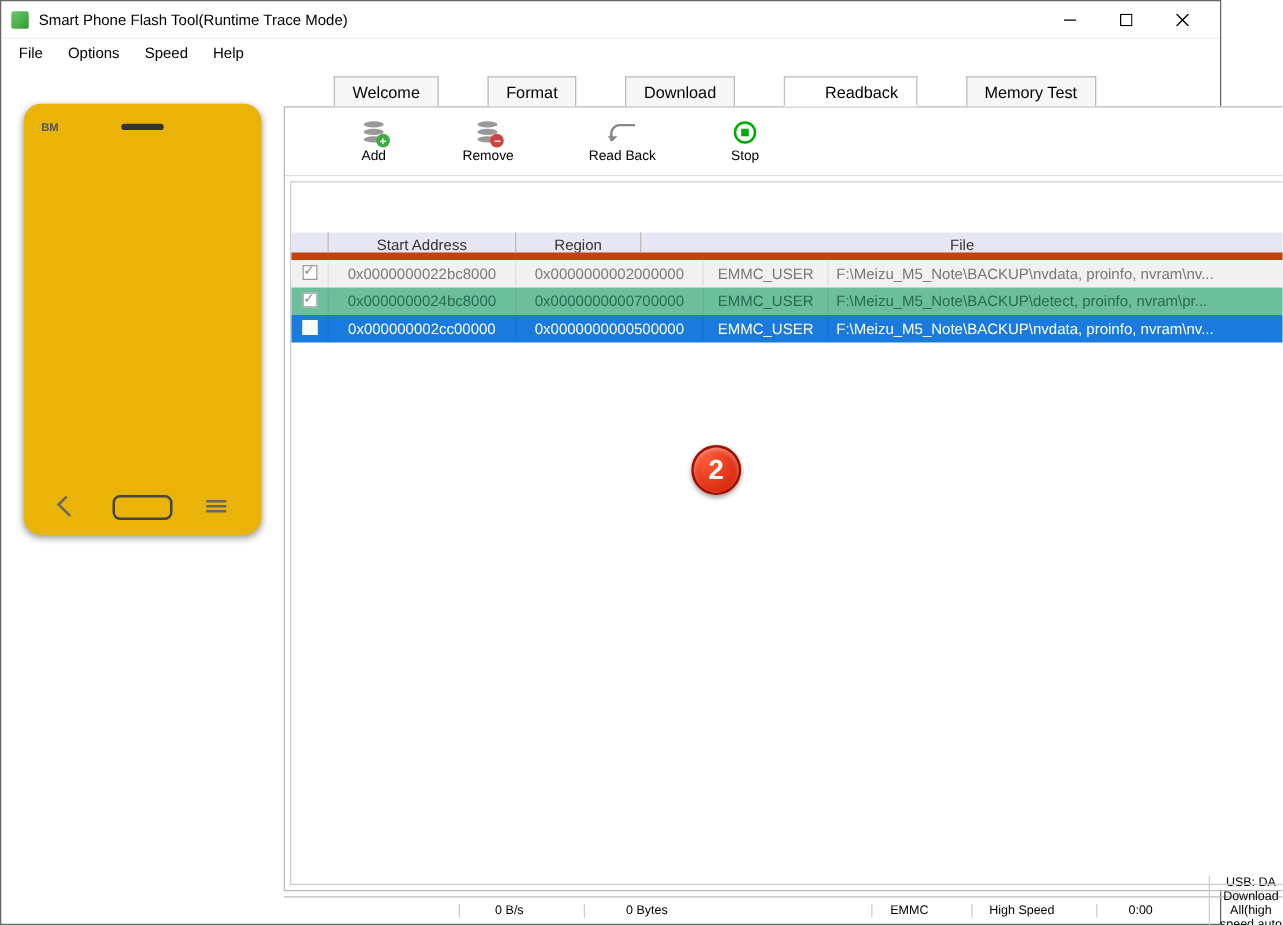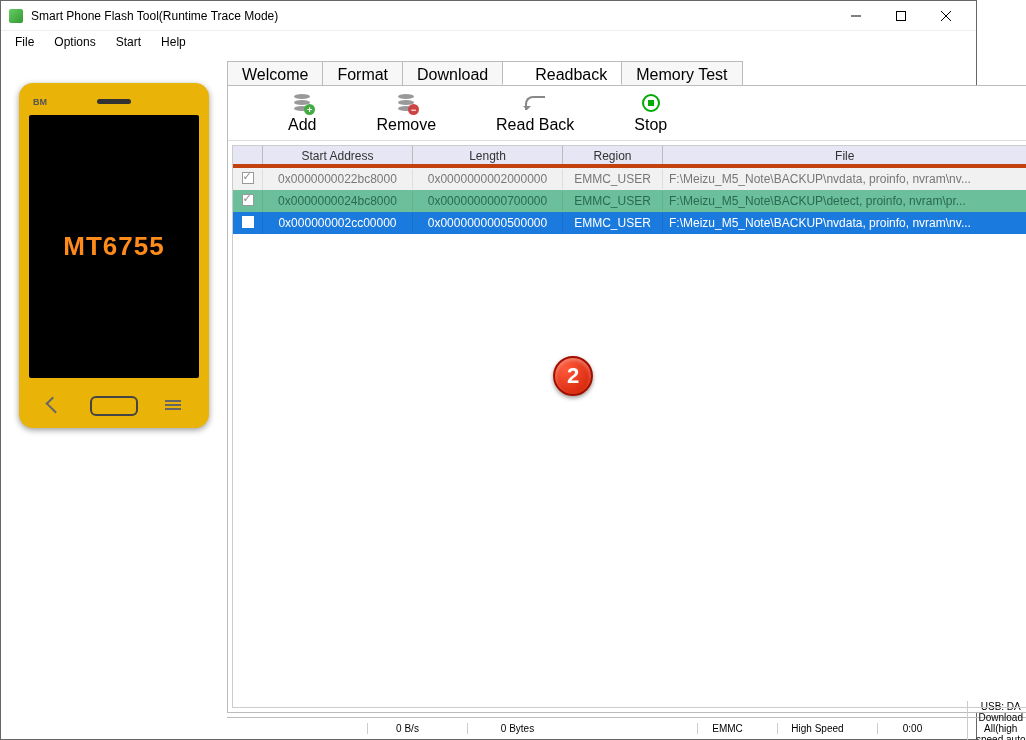--- a/index.html
+++ b/index.html
@@ -18,39 +18,39 @@
 .phone .earpiece { position: absolute; top: 16px; left: 50%; transform: translateX(-50%); width: 34px; height: 5px; background: #333; border-radius: 3px; }
 .phone .brand { position: absolute; top: 14px; left: 14px; color: #555; font-size: 9px; font-weight: bold; }
 .phone .screen { position: absolute; top: 32px; left: 10px; right: 10px; bottom: 50px; background: #000; border-radius: 2px; display: flex; align-items: center; justify-content: center; }
 .phone .chip { color: #ff8c1a; font-size: 26px; font-weight: bold; letter-spacing: 1px; }
 .phone .btn-home { position: absolute; bottom: 12px; left: 50%; transform: translateX(-50%); width: 48px; height: 20px; border: 2px solid #444; border-radius: 6px; }
 .phone .btn-back { position: absolute; bottom: 18px; left: 28px; width: 14px; height: 10px; border-left: 2px solid #666; border-bottom: 2px solid #666; transform: rotate(45deg); }
 .phone .btn-menu { position: absolute; bottom: 16px; right: 28px; width: 16px; }
 .phone .btn-menu div { height: 2px; background: #666; margin: 2px 0; }
 .main { flex: 1; display: flex; flex-direction: column; padding-right: 8px; }
 .tabs { display: flex; height: 24px; margin-top: 8px; }
-.tab { padding: 4px 14px; border: 1px solid #bbb; border-bottom: none; background: #f7f7f7; cursor: pointer; font-size: 16px; margin-right: -1px; position: relative; }
+.tab { padding: 4px 14px; border: 1px solid #bbb; border-bottom: none; background: #f7f7f7; cursor: pointer; font-size: 13px; margin-right: -1px; position: relative; margin-left: 40px; }
 .tab.active { background: #fff; z-index: 2; border-bottom: 1px solid #fff; padding-left: 32px; }
 .panel { flex: 1; border: 1px solid #bbb; background: #fff; display: flex; flex-direction: column; }
 .toolbar { height: 55px; display: flex; align-items: center; gap: 60px; padding-left: 60px; border-bottom: 1px solid #ddd; }
 .tbtn { display: flex; flex-direction: column; align-items: center; cursor: pointer; gap: 2px; }
 .tbtn .ico { width: 22px; height: 22px; display: flex; align-items: center; justify-content: center; }
-.tbtn .lbl { font-size: 16px; }
+.tbtn .lbl { font-size: 11px; }
 .db-icon { width: 16px; height: 18px; position: relative; }
 .db-icon .disk { width: 16px; height: 5px; background: #999; border-radius: 50%; position: absolute; }
 .db-icon .disk:nth-child(1){top:0} .db-icon .disk:nth-child(2){top:6px} .db-icon .disk:nth-child(3){top:12px}
 .badge { position: absolute; bottom: -3px; right: -5px; width: 11px; height: 11px; border-radius: 50%; display: flex; align-items: center; justify-content: center; font-size: 9px; color: #fff; font-weight: bold; }
 .badge.plus { background: #4a4; }
 .badge.minus { background: #c44; }
 .arrow-back { width: 20px; height: 14px; border-top: 2px solid #888; border-left: 2px solid #888; border-radius: 8px 0 0 0; position: relative; }
 .arrow-back::after { content: ''; position: absolute; left: -4px; top: 8px; border: 4px solid transparent; border-top-color: #888; }
 .stop-circle { width: 18px; height: 18px; border: 2px solid #0a0; border-radius: 50%; display: flex; align-items: center; justify-content: center; }
 .stop-circle::after { content: ''; width: 6px; height: 6px; background: #0a0; }
 .table-wrap { flex: 1; overflow: hidden; margin: 4px; border: 1px solid #ccc; position: relative; }
-.thead { display: flex; background: #e6e6f5; border-bottom: 4px solid #c2410c; height: 22px; }
+.thead { display: flex; background: #e6e6f5; border-bottom: 6px solid #c2410c; height: 22px; margin-top: 40px; }
 .th { border-right: 1px solid #bbb; padding: 3px 6px; text-align: center; font-size: 12px; color: #333; overflow: hidden; white-space: nowrap; }
 .c-chk { width: 30px; } .c-addr { width: 150px; } .c-len { width: 150px; } .c-reg { width: 100px; } .c-file { flex: 1; }
 .trow { display: flex; height: 22px; align-items: center; font-size: 12px; }
 .td { border-right: 1px solid rgba(0,0,0,.08); padding: 3px 6px; text-align: center; overflow: hidden; white-space: nowrap; text-overflow: ellipsis; }
 .td.c-file { text-align: left; }
 .trow.done { background: #f1f1f1; color: #777; }
 .trow.active-green { background: #6bbf9a; color: #2a6a52; }
 .trow.selected { background: #1a7add; color: #ffffff; }
 .chk { width: 12px; height: 12px; border: 1px solid #999; background: #fff; display: inline-block; position: relative; }
 .chk.on::after { content: '✓'; position: absolute; top: -3px; left: 0; font-size: 11px; color: #888; }
@@ -84,32 +84,29 @@
         <svg viewBox="0 0 10 10">
           <line x1="0" y1="0" x2="10" y2="10" stroke="#000"></line>
           <line x1="10" y1="0" x2="0" y2="10" stroke="#000"></line>
         </svg>
       </div>
   </div>
 
   <div class="menubar">
     <div class="menu-item">File</div>
     <div class="menu-item">Options</div>
-    <div class="menu-item">Start</div>
+    <div class="menu-item">Speed</div>
     <div class="menu-item">Help</div>
   </div>
 
   <div class="content">
     <div class="sidebar">
       <div class="phone">
         <div class="brand">BM</div>
         <div class="earpiece"></div>
-        <div class="screen">
-          <div class="chip">MT6755</div>
-        </div>
         <div class="btn-back"></div>
         <div class="btn-home"></div>
         <div class="btn-menu">
             <div></div>
             <div></div>
             <div></div>
           </div>
       </div>
     </div>
 
@@ -157,21 +154,20 @@
                 <div class="stop-circle"></div>
               </div>
             <div class="lbl">Stop</div>
           </div>
         </div>
 
         <div class="table-wrap">
           <div class="thead">
             <div class="th c-chk"></div>
             <div class="th c-addr">Start Address</div>
-            <div class="th c-len">Length</div>
             <div class="th c-reg">Region</div>
             <div class="th c-file">File</div>
           </div>
 
           <div class="trow done">
             <div class="td c-chk"><span class="chk on"></span></div>
             <div class="td c-addr">0x0000000022bc8000</div>
             <div class="td c-len">0x0000000002000000</div>
             <div class="td c-reg">EMMC_USER</div>
             <div class="td c-file">F:\Meizu_M5_Note\BACKUP\nvdata, proinfo, nvram\nv...</div>

